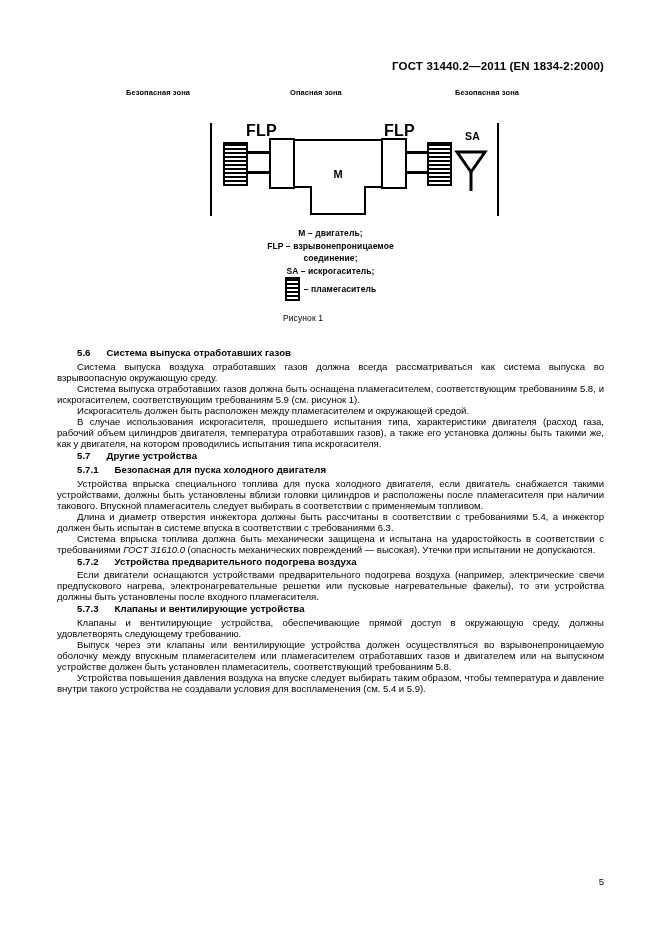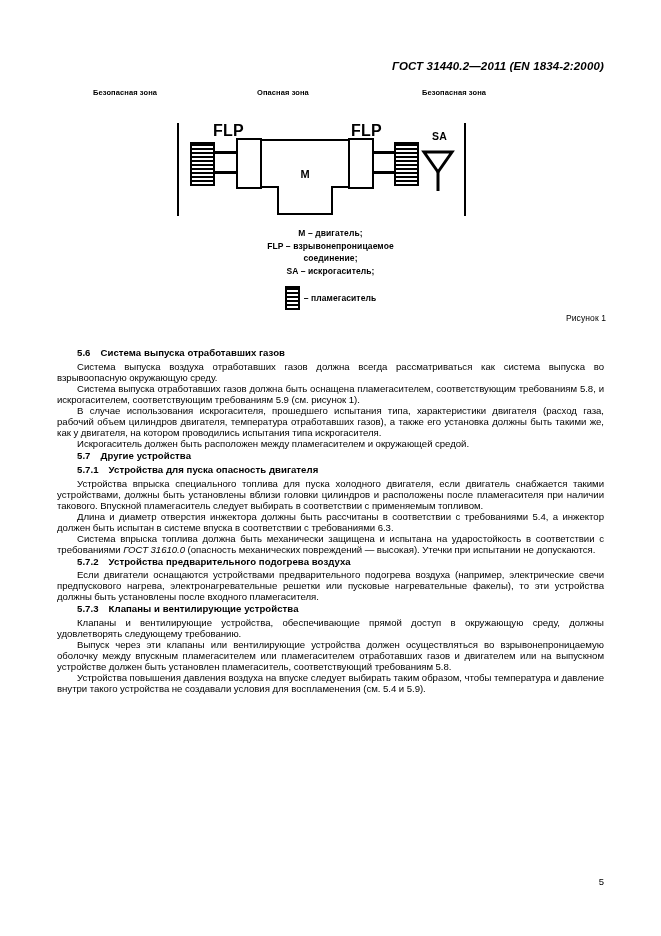--- a/index.html
+++ b/index.html
@@ -18,28 +18,27 @@
 
   
   .page-header {
     position: absolute;
     top: 60px;
     right: 57px;
     font-size: 11.5px;
     font-weight: bold;
     letter-spacing: 0.15px;
     white-space: nowrap;
-    font-style: italic;
   }
 
   
   .figure {
     position: absolute;
     top: 88px;
-    left: 39px;
+    left: 72px;
     width: 547px;
   }
   .zone-labels {
     position: relative;
     height: 16px;
     font-size: 7.5px;
     font-weight: bold;
     letter-spacing: 0.1px;
   }
   .zone-label {
@@ -168,21 +167,20 @@
     width: 547px;
     font-size: 8.5px;
     font-weight: bold;
     text-align: center;
     line-height: 12.5px;
     letter-spacing: 0.1px;
   }
   .legend-line { white-space: nowrap; }
   .legend-wrap { white-space: normal; }
   .legend-symbol-row {
-    margin-top: 9px;
     display: flex;
     align-items: center;
     justify-content: center;
   }
   .legend-box {
     width: 15px;
     height: 24px;
     border: 2px solid #000;
     box-sizing: border-box;
     background:
@@ -191,41 +189,41 @@
         #000 0px, #000 2px,
         #fff 2px, #fff 4px
       );
     margin-right: 4px;
   }
   .figure-caption {
     position: absolute;
     top: 313px;
     left: 0;
     width: 606px;
-    text-align: right;
+    text-align: center;
     font-size: 8.5px;
     letter-spacing: 0.1px;
   }
 
   
   .content {
     position: absolute;
     top: 346px;
     left: 57px;
     width: 547px;
   }
   h3.section-head {
     margin: 0;
     padding: 0;
     font-size: 9.6px;
     font-weight: bold;
     letter-spacing: 0.05px;
     line-height: 14.6px;
   }
-  h3.section-head .num { margin-right: 10px; padding-left: 20px; }
+  h3.section-head .num { margin-right: 16px; padding-left: 20px; }
   p.para {
     margin: 0;
     padding: 0;
     font-size: 9.6px;
     line-height: 11px;
     text-align: justify;
     text-indent: 20px;
     letter-spacing: -0.02px;
     word-spacing: -0.1px;
   }
@@ -299,29 +297,29 @@
 
 <div class="figure-caption">Рисунок 1</div>
 
 <div class="content">
 
   <h3 class="section-head">
     <span class="num">5.6</span><span>Система выпуска отработавших газов</span>
   </h3>
   <p class="para">Система выпуска воздуха отработавших газов должна всегда рассматриваться как система выпуска во взрывоопасную окружающую среду.</p>
   <p class="para">Система выпуска отработавших газов должна быть оснащена пламегасителем, соответствующим требованиям 5.8, и искрогасителем, соответствующим требованиям 5.9 (см. рисунок 1).</p>
+  <p class="para">Искрогаситель должен быть расположен между пламегасителем и окружающей средой.</p>
   <p class="para">В случае использования искрогасителя, прошедшего испытания типа, характеристики двигателя (расход газа, рабочий объем цилиндров двигателя, температура отработавших газов), а также его установка должны быть такими же, как у двигателя, на котором проводились испытания типа искрогасителя.</p>
-  <p class="para">Искрогаситель должен быть расположен между пламегасителем и окружающей средой.</p>
 
   <h3 class="section-head space-before-lg">
     <span class="num">5.7</span><span>Другие устройства</span>
   </h3>
 
   <h3 class="section-head space-before">
-    <span class="num">5.7.1</span><span>Устройства для пуска опасность двигателя</span>
+    <span class="num">5.7.1</span><span>Безопасная для пуска холодного двигателя</span>
   </h3>
   <p class="para">Устройства впрыска специального топлива для пуска холодного двигателя, если двигатель снабжается такими устройствами, должны быть установлены вблизи головки цилиндров и расположены после пламегасителя при наличии такового. Впускной пламегаситель следует выбирать в соответствии с применяемым топливом.</p>
   <p class="para">Длина и диаметр отверстия инжектора должны быть рассчитаны в соответствии с требованиями 5.4, а инжектор должен быть испытан в системе впуска в соответствии с требованиями 6.3.</p>
   <p class="para"><span>Система впрыска топлива должна быть механически защищена и испытана на ударостойкость в соответствии с требованиями </span><span class="ital">ГОСТ 31610.0</span><span> (опасность механических повреждений — высокая). Утечки при испытании не допускаются.</span></p>
 
   <h3 class="section-head space-before">
     <span class="num">5.7.2</span><span>Устройства предварительного подогрева воздуха</span>
   </h3>
   <p class="para">Если двигатели оснащаются устройствами предварительного подогрева воздуха (например, электрические свечи предпускового нагрева, электронагревательные решетки или пусковые нагревательные факелы), то эти устройства должны быть установлены после входного пламегасителя.</p>
 

